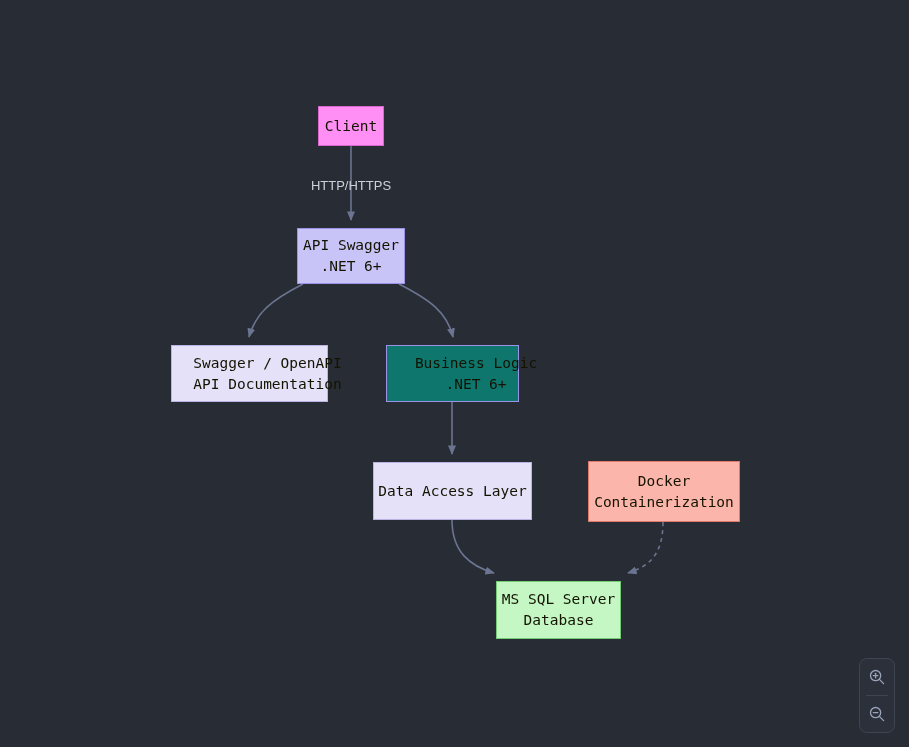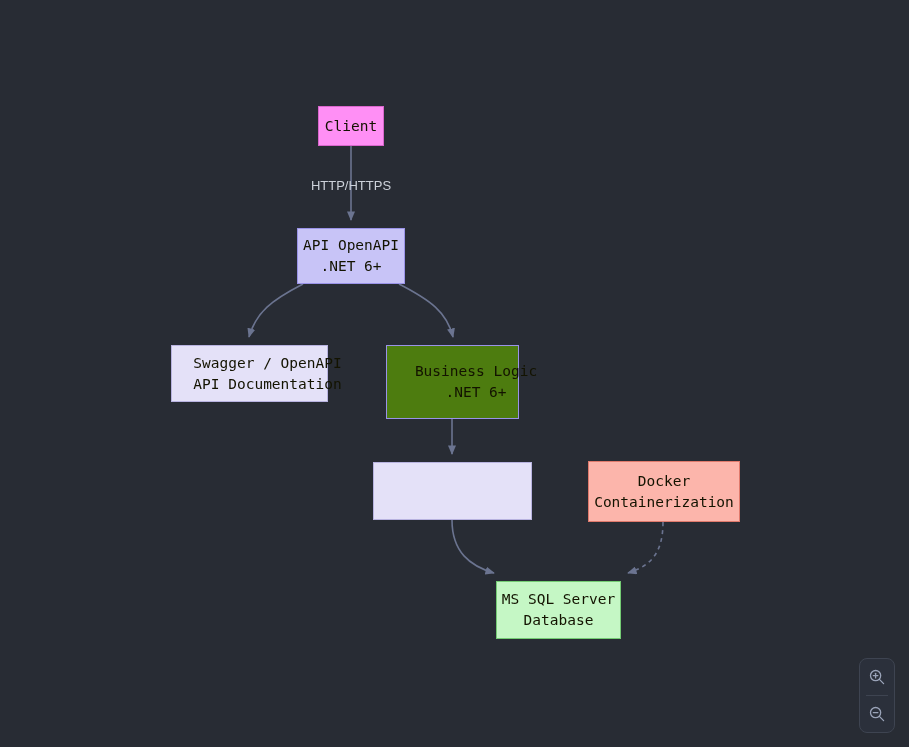--- a/index.html
+++ b/index.html
@@ -103,24 +103,24 @@
         <path d="M303,284 C272,300 256,312 249,337" fill="none" stroke="#6b7490" stroke-width="1.6" marker-end="url(#arrowhead)"></path>
         <path d="M399,284 C430,300 447,312 453,337" fill="none" stroke="#6b7490" stroke-width="1.6" marker-end="url(#arrowhead)"></path>
         <path d="M452,402 L452,454" fill="none" stroke="#6b7490" stroke-width="1.6" marker-end="url(#arrowhead)"></path>
         <path d="M452,520 C452,552 470,566 494,573" fill="none" stroke="#6b7490" stroke-width="1.6" marker-end="url(#arrowhead)"></path>
         <path d="M663,522 C663,554 650,566 628,573" fill="none" stroke="#6b7490" stroke-width="1.6" stroke-dasharray="4,4" marker-end="url(#arrowhead)"></path>
       </g>
   </svg>
 
   <div id="nodes-layer">
       <div class="node-box" style="left: 318px; top: 106px; width: 66px; height: 40px; background: rgb(255, 143, 245); border-color: rgb(217, 102, 204); color: rgb(19, 19, 0);"><span class="node-line">Client</span></div>
-      <div class="node-box" style="left: 297px; top: 228px; width: 108px; height: 56px; background: rgb(200, 196, 247); border-color: rgb(154, 147, 232); color: rgb(19, 19, 0);"><span class="node-line">API OpenAPI</span><span class="node-line">.NET 6+</span></div>
+      <div class="node-box" style="left: 297px; top: 228px; width: 108px; height: 56px; background: rgb(200, 196, 247); border-color: rgb(154, 147, 232); color: rgb(19, 19, 0);"><span class="node-line">API Swagger</span><span class="node-line">.NET 6+</span></div>
       <div class="node-box" style="left: 171px; top: 345px; width: 157px; height: 57px; background: rgb(228, 225, 248); border-color: rgb(184, 179, 224); color: rgb(19, 19, 0); padding-left: 36px;"><span class="node-line">Swagger / OpenAPI</span><span class="node-line">API Documentation</span></div>
-      <div class="node-box" style="left: 386px; top: 345px; width: 133px; height: 74px; background: #4d7c0f; border-color: rgb(154, 147, 232); color: rgb(19, 19, 0); padding-left: 47px;"><span class="node-line">Business Logic</span><span class="node-line">.NET 6+</span></div>
-      <div class="node-box" style="left: 373px; top: 462px; width: 159px; height: 58px; background: rgb(228, 225, 248); border-color: rgb(184, 179, 224); color: rgb(19, 19, 0);"></div>
+      <div class="node-box" style="left: 386px; top: 345px; width: 133px; height: 57px; background: #0f766e; border-color: rgb(154, 147, 232); color: rgb(19, 19, 0); padding-left: 47px;"><span class="node-line">Business Logic</span><span class="node-line">.NET 6+</span></div>
+      <div class="node-box" style="left: 373px; top: 462px; width: 159px; height: 58px; background: rgb(228, 225, 248); border-color: rgb(184, 179, 224); color: rgb(19, 19, 0);"><span class="node-line">Data Access Layer</span></div>
       <div class="node-box" style="left: 588px; top: 461px; width: 152px; height: 61px; background: rgb(252, 181, 171); border-color: rgb(224, 122, 108); color: rgb(19, 19, 0);"><span class="node-line">Docker</span><span class="node-line">Containerization</span></div>
       <div class="node-box" style="left: 496px; top: 581px; width: 125px; height: 58px; background: rgb(197, 247, 197); border-color: rgb(116, 204, 116); color: rgb(19, 19, 0);"><span class="node-line">MS SQL Server</span><span class="node-line">Database</span></div>
     </div>
   <div id="labels-layer">
       <div class="edge-label" style="left: 351px; top: 185px; transform: translate(-50%, -50%);">HTTP/HTTPS</div>
     </div>
 
   <div id="zoom-controls">
     <button class="zoom-btn">
       <span>

